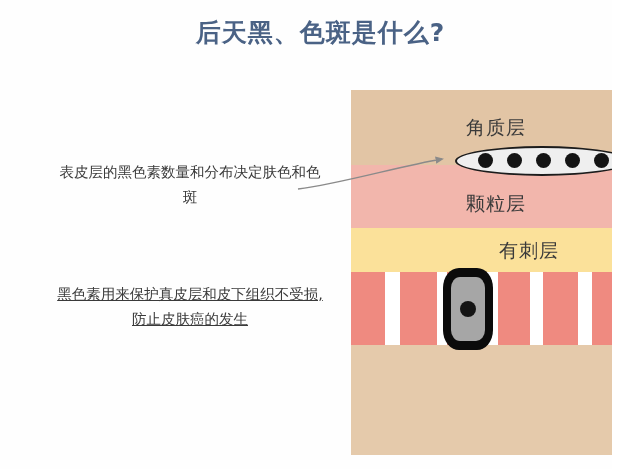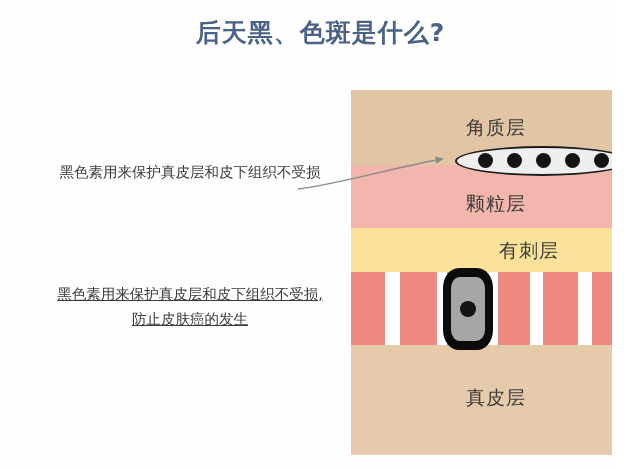--- a/index.html
+++ b/index.html
@@ -166,42 +166,41 @@
     pointer-events: none;
   }
 </style>
 </head>
 <body>
 
 <div id="page" style="background: rgb(254, 254, 254);">
 
   <div id="title" style="color: rgb(74, 98, 133);">后天黑、色斑是什么?</div>
 
-  <div class="note" id="note-1">黑色素用来保护真皮层和皮下组织不受损</div>
+  <div class="note" id="note-1">表皮层的黑色素数量和分布决定肤色和色斑</div>
 
   <div class="note" id="note-2">黑色素用来保护真皮层和皮下组织不受损,防止皮肤癌的发生</div>
 
   <div id="diagram">
 
     <div class="layer" id="layer-horny" style="background: rgb(226, 197, 165);"></div>
     <div class="layer" id="layer-granular" style="background: rgb(242, 182, 172);"></div>
     <div class="layer" id="layer-spinous" style="background: rgb(251, 225, 154);"></div>
     <div class="layer" id="layer-basal" style="background: rgb(239, 138, 128);">
       <div class="basal-gap" style="left: 34px; width: 15px; background: rgb(255, 255, 255);"></div>
       <div class="basal-gap" style="left: 86px; width: 10px; background: rgb(255, 255, 255);"></div>
       <div class="basal-gap" style="left: 136px; width: 11px; background: rgb(255, 255, 255);"></div>
       <div class="basal-gap" style="left: 179px; width: 13px; background: rgb(255, 255, 255);"></div>
       <div class="basal-gap" style="left: 227px; width: 14px; background: rgb(255, 255, 255);"></div>
     </div>
     <div class="layer" id="layer-dermis" style="background: rgb(229, 202, 171);"></div>
 
     <div class="layer-label" id="label-horny">角质层</div>
     <div class="layer-label" id="label-granular">颗粒层</div>
     <div class="layer-label" id="label-spinous">有刺层</div>
-    <div class="layer-label" id="label-dermis">真皮层</div>
 
     <div id="melanin-ellipse">
       <div class="oval" style="background: rgb(239, 239, 239); border-color: rgb(28, 28, 28);"></div>
       <div class="melanin-dot" style="left: 23px; background: rgb(20, 20, 20);"></div>
       <div class="melanin-dot" style="left: 52px; background: rgb(20, 20, 20);"></div>
       <div class="melanin-dot" style="left: 81px; background: rgb(20, 20, 20);"></div>
       <div class="melanin-dot" style="left: 110px; background: rgb(20, 20, 20);"></div>
       <div class="melanin-dot" style="left: 139px; background: rgb(20, 20, 20);"></div>
     </div>
 

